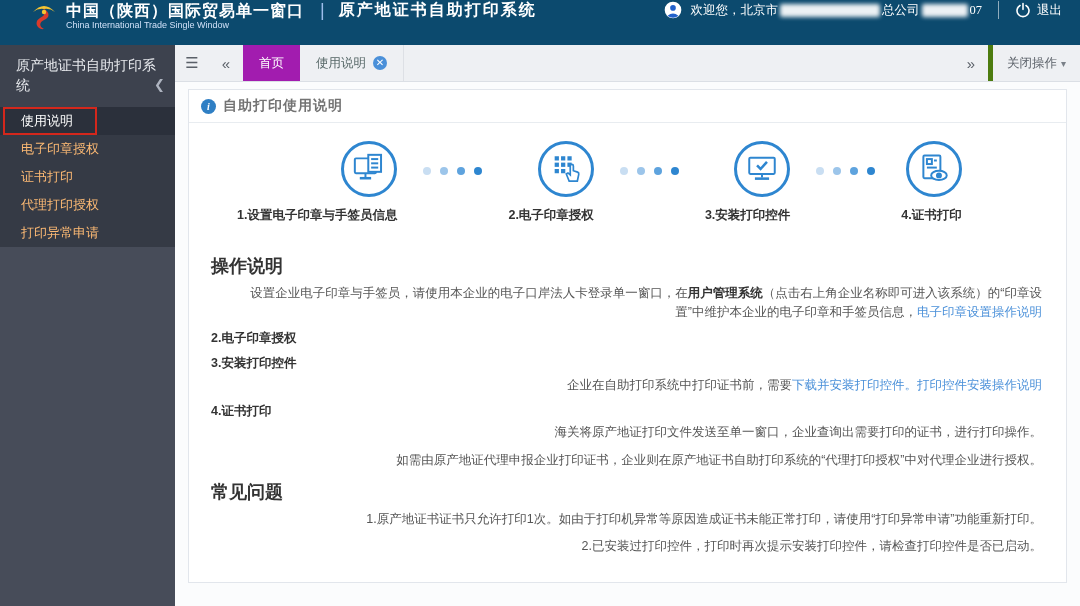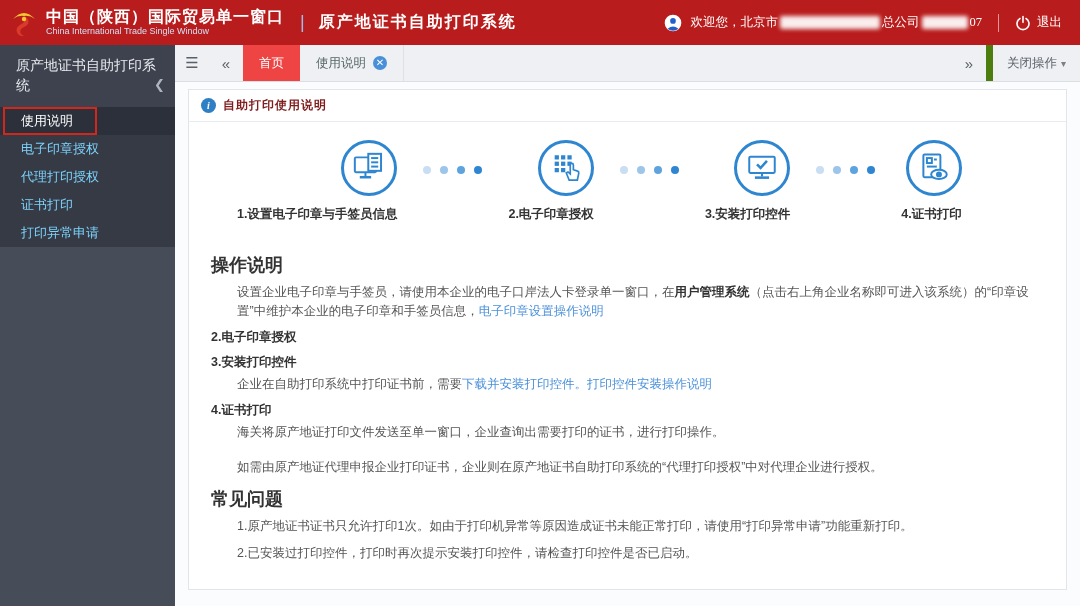--- a/index.html
+++ b/index.html
@@ -1,21 +1,21 @@
 <!DOCTYPE html>
 <html><head>
 <meta charset="utf-8">
 <style>
   * { margin:0; padding:0; box-sizing:border-box; }
   html,body { width:1080px; height:606px; overflow:hidden; }
   body { font-family:"Liberation Sans","DejaVu Sans",sans-serif; background:#fff; }
   .app { width:1080px; height:606px; display:flex; flex-direction:column; }
 
   
-  .topbar { height:45px; background:#b91c1c; display:flex; align-items:center; color:#fff; flex:0 0 45px; }
+  .topbar { height:45px; background:#0c4a6e; display:flex; align-items:flex-start; color:#fff; flex:0 0 45px;padding-left:20px; }
   .brand { display:flex; align-items:center; padding-left:10px; }
   .logo { width:28px; height:32px; margin-right:8px; flex:0 0 auto; }
   .brand-text .t1 { font-size:16px; font-weight:bold; letter-spacing:1px; line-height:18px; }
   .brand-text .t2 { font-size:9px; color:#cfe0f8; line-height:11px; }
   .hdr-divider { color:#9dbdeb; font-size:18px; margin:0 14px 0 16px; font-weight:300; }
   .app-title { font-size:16px; font-weight:bold; letter-spacing:2px; }
   .topbar-right { margin-left:auto; display:flex; align-items:center; padding-right:18px; font-size:12.5px;font-family:Liberation Serif, serif; }
   .user-icon { width:20px; height:20px; margin-right:8px; }
   .welcome { display:flex; align-items:center; white-space:nowrap; }
   .redact { display:inline-block; height:13px; background:rgba(255,255,255,.92); border-radius:2px; filter:blur(2px); margin:0 2px; vertical-align:middle; }
@@ -25,60 +25,60 @@
   .logout svg { margin-right:6px; }
 
   
   .main { flex:1; display:flex; min-height:0; }
 
   
   .sidebar { width:175px; flex:0 0 175px; background:#474c59; display:flex; flex-direction:column; color:#e8eaee; }
   .side-title { background:#3d424e; padding:10px 14px 12px 16px; font-size:14px; line-height:20px; position:relative; }
   .side-collapse { position:absolute; right:10px; bottom:12px; color:#aeb4c0; font-size:13px; cursor:pointer; }
   .side-menu { background:#353a45; }
-  .side-item { position:relative; height:28px; line-height:28px; padding-left:21px; font-size:13px; color:#7dd3fc; cursor:pointer; }
+  .side-item { position:relative; height:28px; line-height:28px; padding-left:21px; font-size:13px; color:#fdba74; cursor:pointer; }
   .side-item.selected { background:#2b303b; color:#fff; }
   .annotation-red { position:absolute; left:3px; top:0px; width:94px; height:28px; border:2px solid #d4271c; pointer-events:none; }
 
   
   .right-col { flex:1; display:flex; flex-direction:column; min-width:0; background:#fbfcfd; }
 
   
   .tabstrip { height:37px; flex:0 0 37px; background:#eef0f3; border-bottom:1px solid #dbdfe5; display:flex; align-items:stretch; }
   .tool-btn { width:34px; display:flex; align-items:center; justify-content:center; color:#5a6068; font-size:15px; cursor:pointer; }
   .tab { display:flex; align-items:center; padding:0 16px; font-size:12.5px; cursor:pointer; }
-  .tab.active-dark { background:#ef4444; color:#fff; }
+  .tab.active-dark { background:#a21caf; color:#fff; }
   .tab.lite { color:#566; border-right:1px solid #dde0e5; background:#eef0f3; }
   .tab-close { display:inline-flex; width:14px; height:14px; border-radius:50%; background:#4a90d9; color:#fff; font-size:10px; line-height:14px; align-items:center; justify-content:center; margin-left:7px; }
   .tabstrip-right { margin-left:auto; display:flex; align-items:stretch; }
-  .close-ops { display:flex; align-items:center; color:#5a6068; font-size:12.5px; padding:8px 14px; border-left:7px solid #4d7c0f; cursor:pointer; }
+  .close-ops { display:flex; align-items:center; color:#5a6068; font-size:12.5px; padding:8px 14px; border-left:5px solid #4d7c0f; cursor:pointer; }
   .caret { font-size:10px; margin-left:4px; color:#7a8088; }
 
   
   .content { flex:1; overflow:hidden; padding:7px 13px; }
   .panel { background:#fff; border:1px solid #e2e6ec; min-height:452px; }
   .panel-head { padding:7px 12px; border-bottom:1px solid #e8ecf0; display:flex; align-items:center; }
   .info-icon { width:15px; height:15px; border-radius:50%; background:#2f7fc4; color:#fff; font-size:10px; font-weight:bold; display:inline-flex; align-items:center; justify-content:center; margin-right:7px; font-family:"Liberation Serif","DejaVu Serif",serif; font-style:italic; }
-  .panel-title { color:#7f1d1d; font-size:12px; font-weight:bold; letter-spacing:1px; }
+  .panel-title { color:#737373; font-size:14px; font-weight:bold; letter-spacing:1px; }
 
   
   .steps { display:flex; align-items:flex-start; padding:18px 0 6px 48px; }
   .step { display:flex; flex-direction:column; align-items:flex-end; }
   .step-circle { width:56px; height:56px; border:3px solid #2e86d0; border-radius:50%; display:flex; align-items:center; justify-content:center; background:#fff; }
   .step-label { margin-top:10px; font-size:12.5px; font-weight:bold; color:#333; white-space:nowrap; }
   .dots { display:flex; align-items:center; gap:9px; margin:26px 26px 0 26px; }
   .dot { width:8px; height:8px; border-radius:50%; }
   .dot.d1 { background:#c9def2; } .dot.d2 { background:#9cc5ea; } .dot.d3 { background:#5ea3de; } .dot.d4 { background:#2e86d0; }
 
   
   .textbody { padding:14px 24px 18px 22px; font-size:12.5px; color:#555; }
   .sec-head { font-weight:bold; color:#333; margin:10px 0 6px 0; font-size:18px; }
   .sec-sub { font-weight:bold; color:#333; margin:8px 0 4px 0; font-size:12.5px; }
-  .para { line-height:19px; margin:2px 0 8px 0; padding-left:26px; }
-  .para.tight { margin-bottom:16px; }
+  .para { line-height:19px; margin:2px 0 8px 0; padding-left:26px;text-align:right; }
+  .para.tight { margin-bottom:8px;font-family:Liberation Mono, monospace; }
   .b { font-weight:bold; color:#333; }
   .lnk { color:#4a90d9; cursor:pointer; text-decoration:none; }
 </style>
 </head>
 <body>
 
 <div class="app">
 
   <div class="topbar">
     <div class="brand">
@@ -128,24 +128,24 @@
       </div>
       <div class="side-menu">
         <div class="side-item selected">
           <span>使用说明</span>
           <div class="annotation-red"></div>
         </div>
         <div class="side-item">
           <span>电子印章授权</span>
         </div>
         <div class="side-item">
+          <span>证书打印</span>
+        </div>
+        <div class="side-item">
           <span>代理打印授权</span>
-        </div>
-        <div class="side-item">
-          <span>证书打印</span>
         </div>
         <div class="side-item">
           <span>打印异常申请</span>
         </div>
       </div>
     </div>
 
     <div class="right-col">
 
       <div class="tabstrip">

